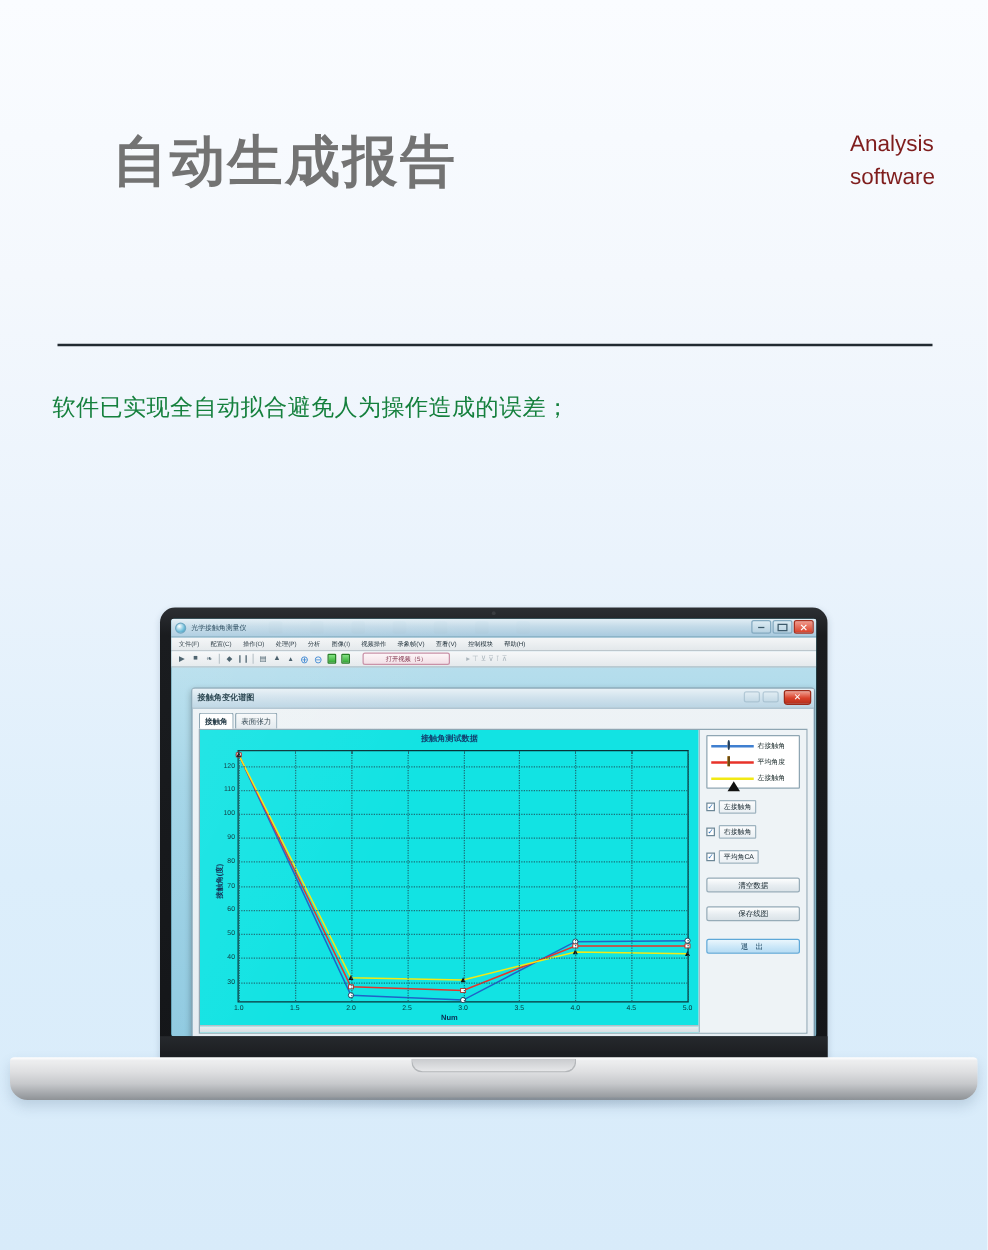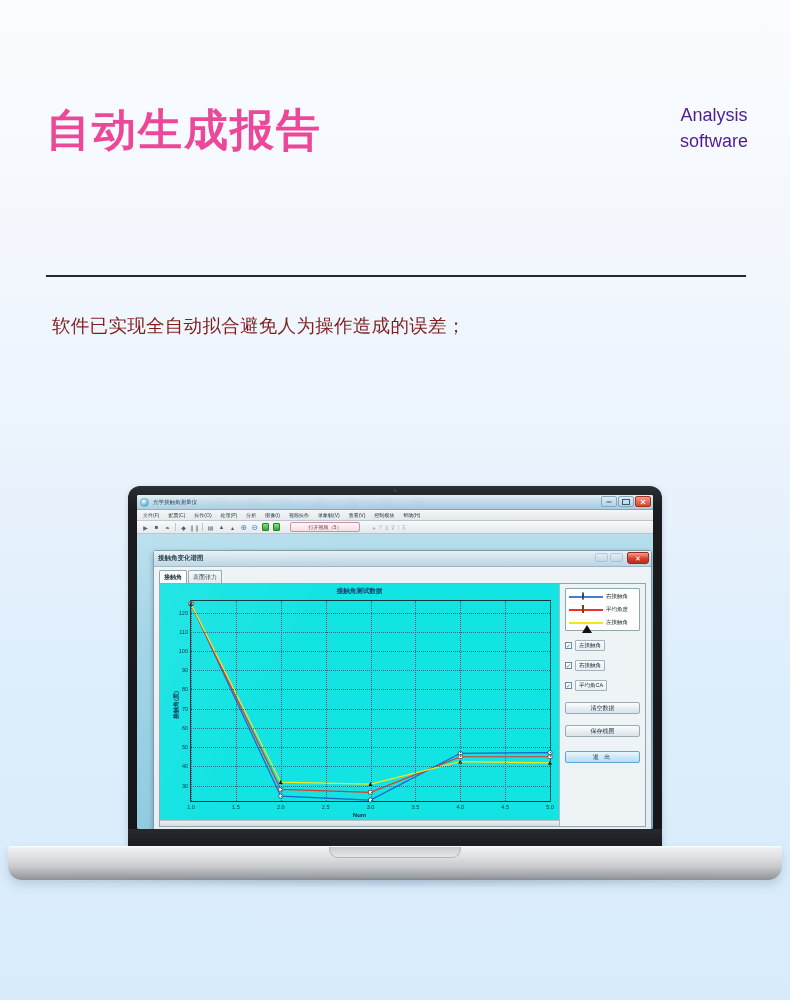--- a/index.html
+++ b/index.html
@@ -14,36 +14,36 @@
   }
 
   
   .hero { position: absolute; left: 0; top: 0; width: 790px; }
   .hero-title {
     position: absolute; left: 46px; top: 98px;
     font-size: 44px; font-weight: bold; letter-spacing: 2px;
     line-height: 64px; color: #1565a8;
   }
   .hero-title .l1 { color: #1c64a5; display: block; }
-  .hero-title .l2 { color: #ec4899; display: block; }
+  .hero-title .l2 { color: #737373; display: block; margin-left: 44px; }
 
   .hero-en {
     position: absolute; right: 42px; top: 102px;
-    text-align: center; color: #4c1d95;
+    text-align: left; color: #7f1d1d;
     font-size: 18px; line-height: 26px; font-weight: normal;
   }
 
   .divider {
     position: absolute; left: 46px; top: 275px;
     width: 700px; height: 2px; background: #222a31;
   }
 
   .hero-desc {
-    position: absolute; left: 52px; top: 310px;
-    color: #7f1d1d; font-size: 18.5px; line-height: 32px;
+    position: absolute; left: 42px; top: 310px;
+    color: #15803d; font-size: 18.5px; line-height: 32px;
     letter-spacing: 0.3px;
   }
   .hero-desc div { white-space: nowrap; }
 
   
   .laptop { position: absolute; left: 0; top: 486px; width: 790px; height: 400px; }
 
   .lid {
     position: absolute; left: 128px; top: 0;
     width: 534px; height: 365px;

